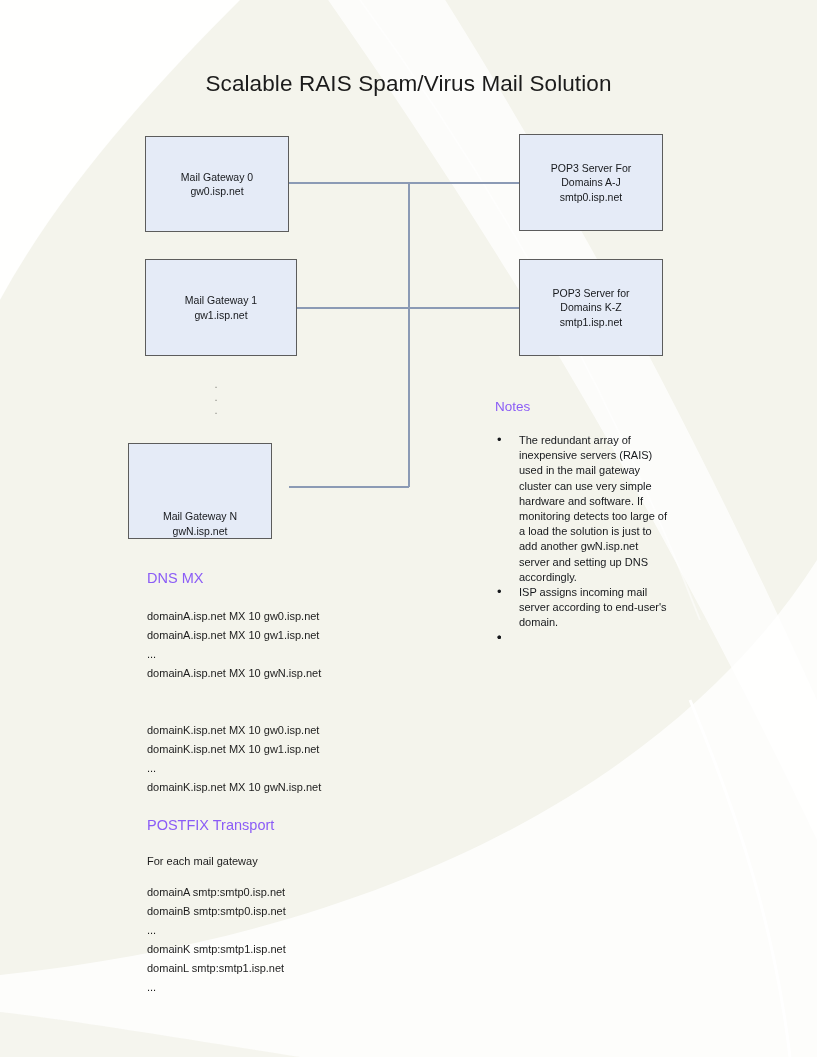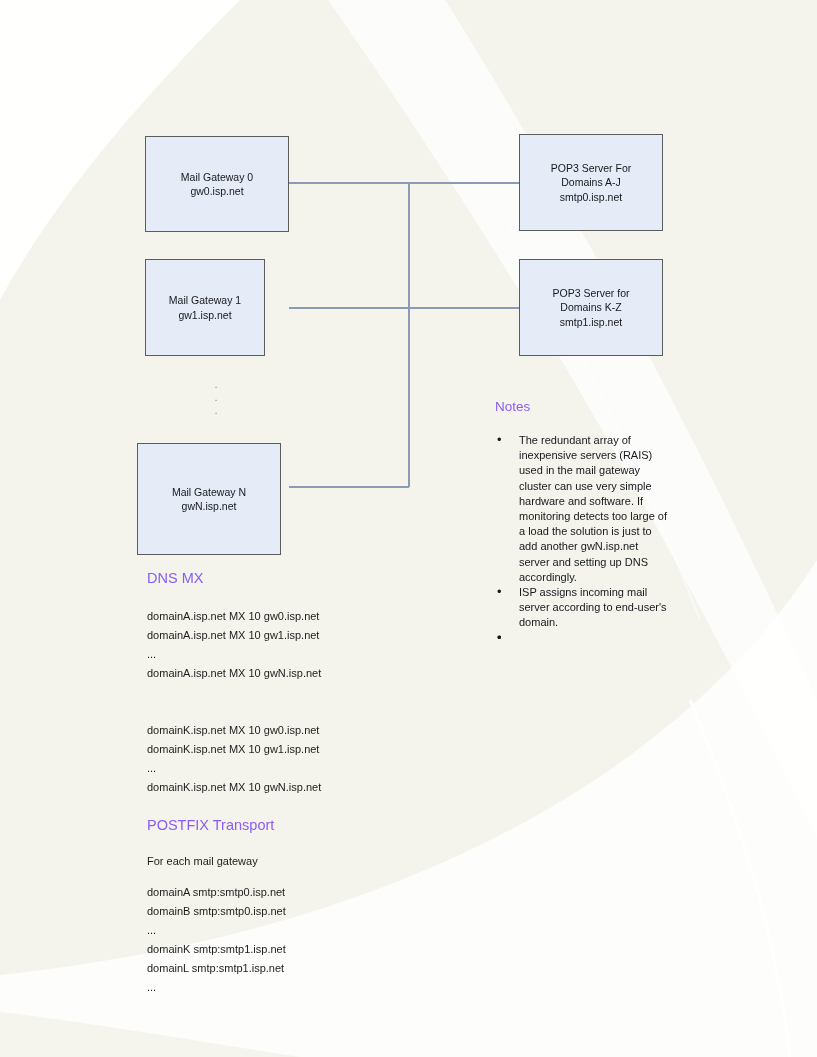--- a/index.html
+++ b/index.html
@@ -65,22 +65,22 @@
     line-height: 14.5px;
     color: #16181c;
   }
   .node-box .node-lines {
     width: 100%;
     padding: 0 4px;
     box-sizing: border-box;
   }
 
   #gw0  { left: 145px; top: 136px; width: 144px; height: 96px; }
-  #gw1  { left: 145px; top: 259px; width: 120px; height: 97px; }
-  #gwN  { left: 137px; top: 443px; width: 144px; height: 112px; }
+  #gw1  { left: 145px; top: 259px; width: 152px; height: 97px; }
+  #gwN  { left: 128px; top: 443px; width: 144px; height: 96px; align-items: flex-end; }
   #pop0 { left: 519px; top: 134px; width: 144px; height: 97px; }
   #pop1 { left: 519px; top: 259px; width: 144px; height: 97px; }
 
   .vertical-ellipsis {
     position: absolute;
     left: 206px;
     top: 378px;
     width: 20px;
     text-align: center;
     font-size: 11px;
@@ -157,20 +157,21 @@
     <line x1="289" y1="308" x2="409" y2="308"></line>
     <line x1="289" y1="487" x2="409" y2="487"></line>
     <line x1="409" y1="183" x2="409" y2="487"></line>
     <line x1="409" y1="183" x2="519" y2="183"></line>
     <line x1="409" y1="308" x2="519" y2="308"></line>
   </g>
 </svg>
 
 <div id="canvas">
 
+  <div class="page-title">Scalable RAIS Spam/Virus Mail Solution</div>
 
   <div class="node-box" id="gw0">
     <div class="node-lines">
       <div>Mail Gateway 0</div>
       <div>gw0.isp.net</div>
     </div>
   </div>
 
   <div class="node-box" id="gw1">
     <div class="node-lines">

